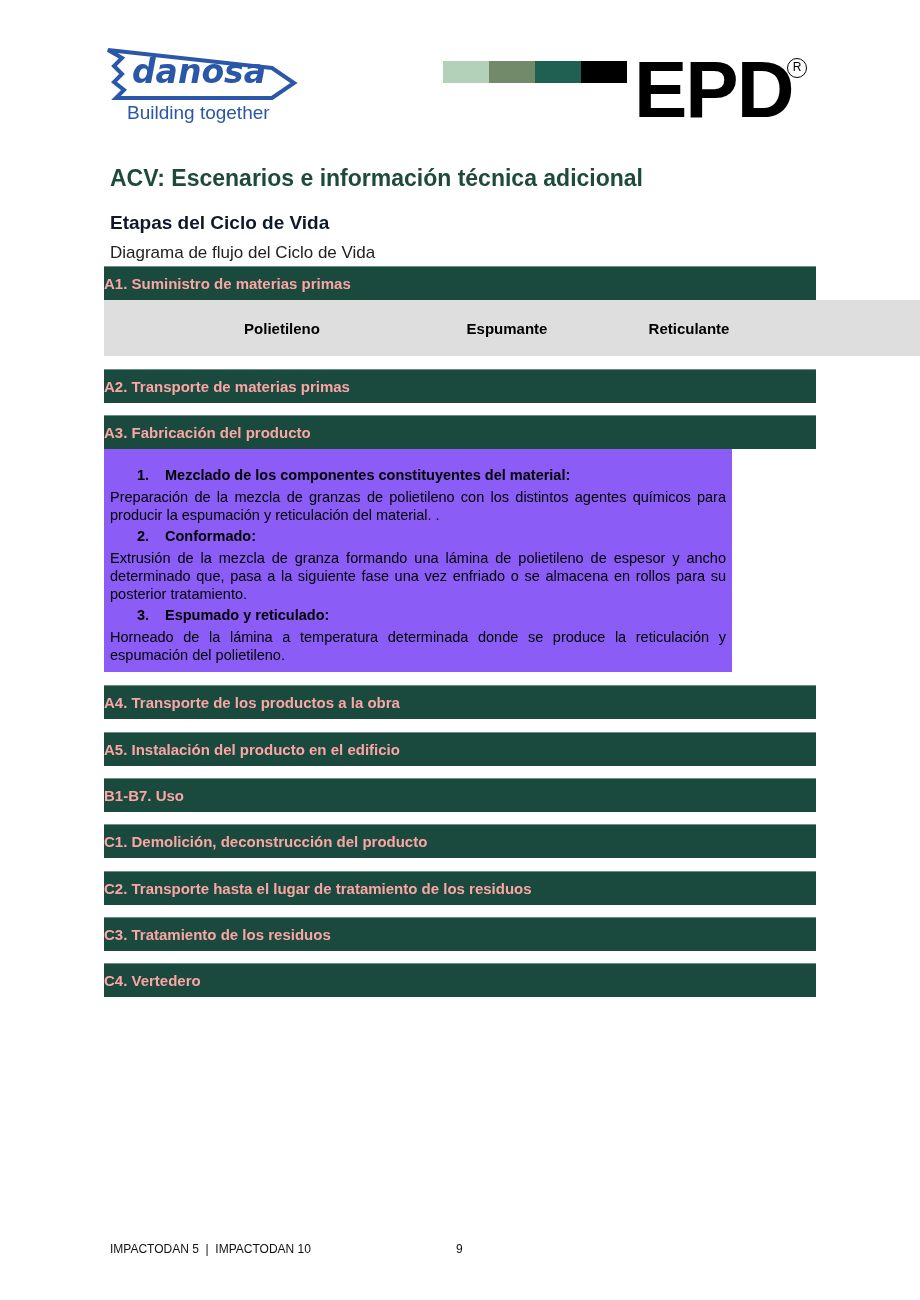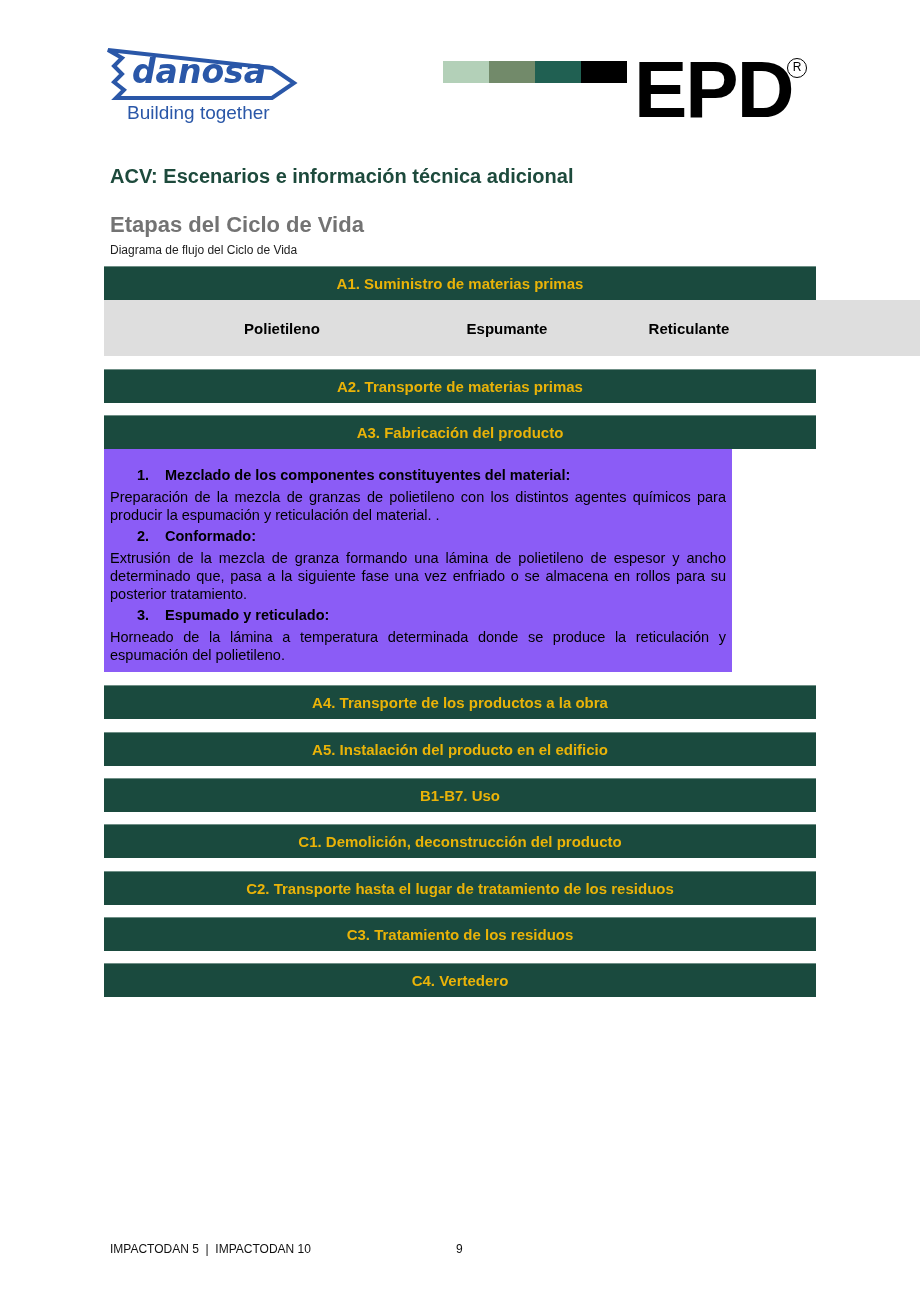--- a/index.html
+++ b/index.html
@@ -9,25 +9,25 @@
   .logo { position: absolute; left: 104px; top: 46px; width: 196px; height: 82px; }
   .logo svg { position: absolute; left: 0; top: 0; }
   .logo-word { position: absolute; left: 28px; top: 6px; font-family: "DejaVu Sans", sans-serif; font-weight: bold; font-style: italic; font-size: 33px; color: #2a57a8; letter-spacing: 0px; }
   .logo-tag { position: absolute; left: 23px; top: 56px; font-family: "Liberation Sans", sans-serif; font-size: 19px; color: #2a57a8; white-space: nowrap; }
 
   .epd-bars { position: absolute; left: 443px; top: 61px; height: 22px; display: flex; }
   .epd-bars span { display: block; height: 22px; width: 46px; }
   .epd-text { position: absolute; left: 634px; top: 50px; font-family: "Liberation Sans", sans-serif; font-weight: bold; font-size: 80px; line-height: 80px; color: #000; letter-spacing: -2px; }
   .epd-reg { position: absolute; left: 787px; top: 58px; width: 20px; height: 20px; border: 1.5px solid #000; border-radius: 50%; font-size: 12px; line-height: 17px; text-align: center; }
 
-  .h1 { position: absolute; left: 110px; top: 165px; font-size: 20px; font-weight: bold; color: #1d4a3c; white-space: nowrap; }
-  .h2 { position: absolute; left: 110px; top: 212px; font-size: 22px; font-weight: bold; color: #737373; white-space: nowrap; }
-  .h3 { position: absolute; left: 110px; top: 243px; font-size: 12px; color: #222; white-space: nowrap; }
+  .h1 { position: absolute; left: 110px; top: 165px; font-size: 23px; font-weight: bold; color: #1d4a3c; white-space: nowrap; }
+  .h2 { position: absolute; left: 110px; top: 212px; font-size: 19px; font-weight: bold; color: #0f172a; white-space: nowrap; }
+  .h3 { position: absolute; left: 110px; top: 243px; font-size: 17px; color: #222; white-space: nowrap; }
 
-  .bar { position: absolute; left: 104px; width: 712px; height: 34px; background: #1a4a3e; color: #eab308; font-weight: bold; font-size: 15px; text-align: center; line-height: 34px; border-top: 1px solid #6f8f86; }
+  .bar { position: absolute; left: 104px; width: 712px; height: 34px; background: #1a4a3e; color: #fca5a5; font-weight: bold; font-size: 15px; text-align: left; line-height: 34px; border-top: 1px solid #6f8f86; }
   .graybox { position: absolute; left: 104px; width: 859px; background: #dedede; }
 
   .mat { position: absolute; top: 20px; font-weight: bold; font-size: 15px; transform: translateX(-50%); white-space: nowrap; }
 
   .proc { position: absolute; left: 104px; top: 449px; width: 628px; height: 223px; background: #8b5cf6; padding: 17px 6px 0 6px; font-size: 14.5px; line-height: 18px; }
   .proc .step { font-weight: bold; padding-left: 27px; margin-bottom: 4px; white-space: nowrap; }
   .proc .step .num { display: inline-block; width: 28px; }
   .proc .desc { text-align: justify; margin-bottom: 3px; }
 
   .footer { position: absolute; top: 1242px; font-size: 12px; color: #111; white-space: nowrap; text-align: right; }

